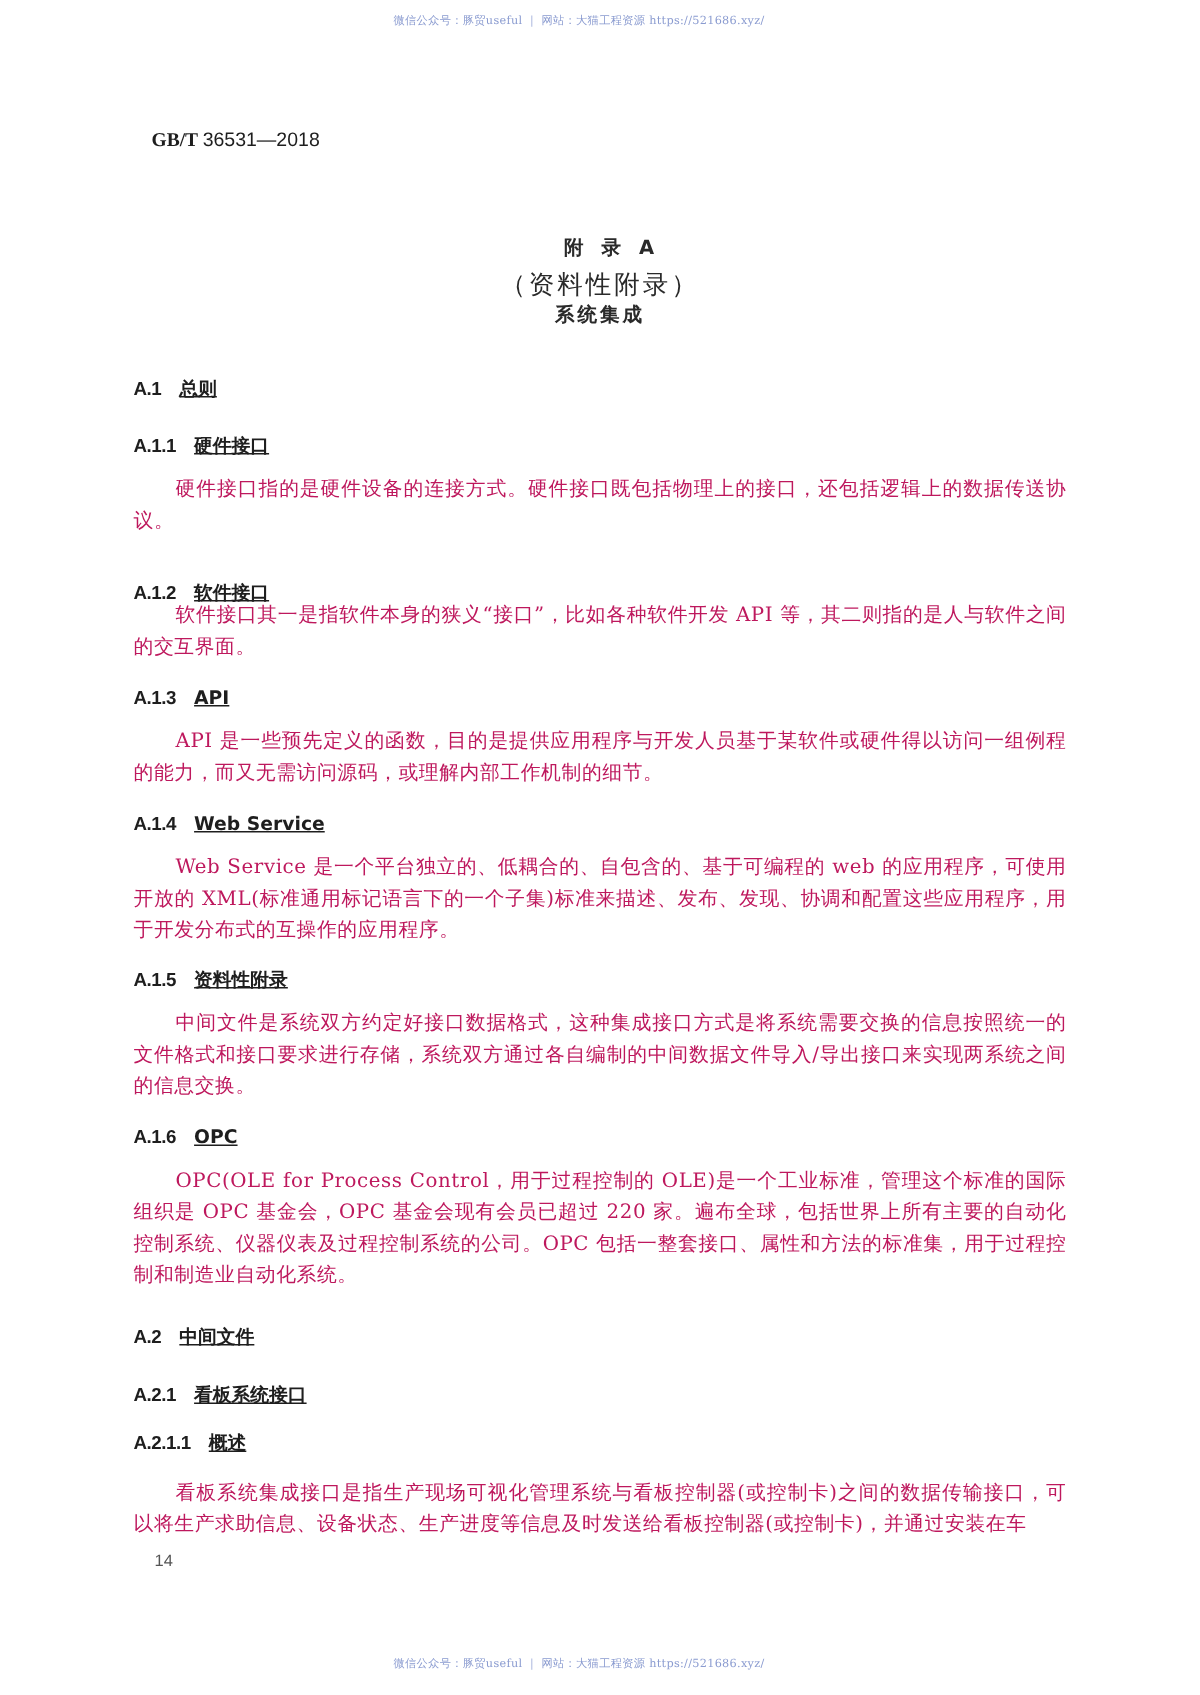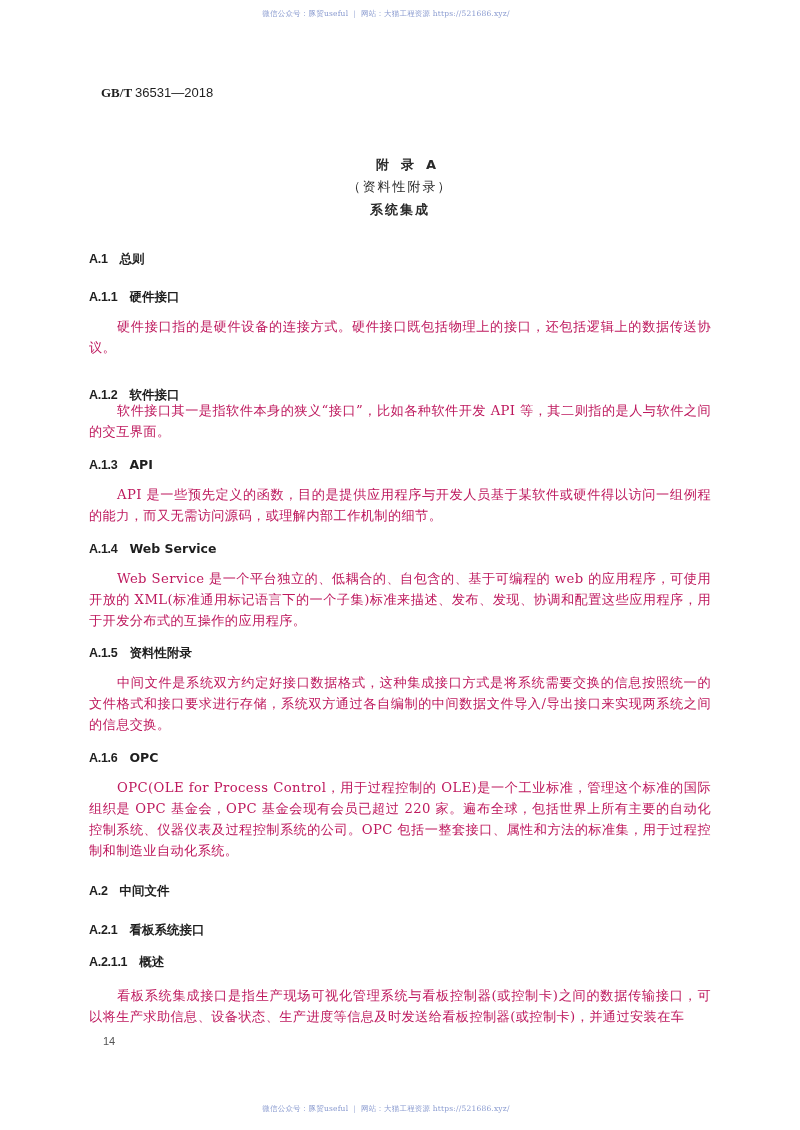--- a/index.html
+++ b/index.html
@@ -8,25 +8,25 @@
   .watermark { position: absolute; left: 0; width: 772px; text-align: center;
                font-size: 7.5px; color: #8a9bd0; font-family: "DejaVu Serif", serif; letter-spacing: 0.2px; }
   .wm-top { top: 9px; }
   .wm-bottom { top: 1104px; }
   .std-code { position: absolute; left: 89px; top: 85px; font-size: 13px; font-weight: bold;
               font-family: "Liberation Serif", "DejaVu Serif", serif; color: #1e1e1e; margin-left: 12px; }
   .std-code .num { font-family: "Liberation Sans", "DejaVu Sans", sans-serif; font-weight: normal; }
   .annex-head { position: absolute; left: 0; width: 800px; text-align: center; }
   .annex-title { top: 156px; font-size: 13px; font-weight: bold; letter-spacing: 12px; padding-left: 12px;
                  font-family: "DejaVu Sans", sans-serif; }
-  .annex-type { top: 178px; font-size: 13px; letter-spacing: 2px; font-family: "DejaVu Sans", sans-serif; }
+  .annex-type { top: 178px; font-size: 17px; letter-spacing: 2px; font-family: "DejaVu Sans", sans-serif; }
   .annex-name { top: 201px; font-size: 13px; font-weight: bold; letter-spacing: 2px; font-family: "DejaVu Sans", sans-serif; text-align: center; }
 
   .h { position: absolute; left: 89px; font-size: 12.5px; font-weight: bold; color: #1e1e1e;
-       font-family: "DejaVu Sans", sans-serif; white-space: nowrap; }
+       font-family: "DejaVu Sans", sans-serif; white-space: nowrap; text-decoration: underline; }
   .h .no { font-family: "Liberation Sans", "DejaVu Sans", sans-serif; font-weight: bold; display: inline-block; margin-right: 12px; letter-spacing: -0.3px; }
   .p { position: absolute; left: 89px; width: 622px; font-size: 13.2px; line-height: 21px;
        text-indent: 28px; text-align: justify; font-family: "DejaVu Serif", serif; color: #be185d; letter-spacing: 0.4px; }
   .page-no { position: absolute; left: 103px; top: 1035px; font-size: 11px; color: #555;
              font-family: Liberation Sans, sans-serif; }
 </style>
 </head>
 <body>
 
 <div class="watermark wm-top">微信公众号：豚贸useful ｜ 网站：大猫工程资源 https://521686.xyz/</div>

